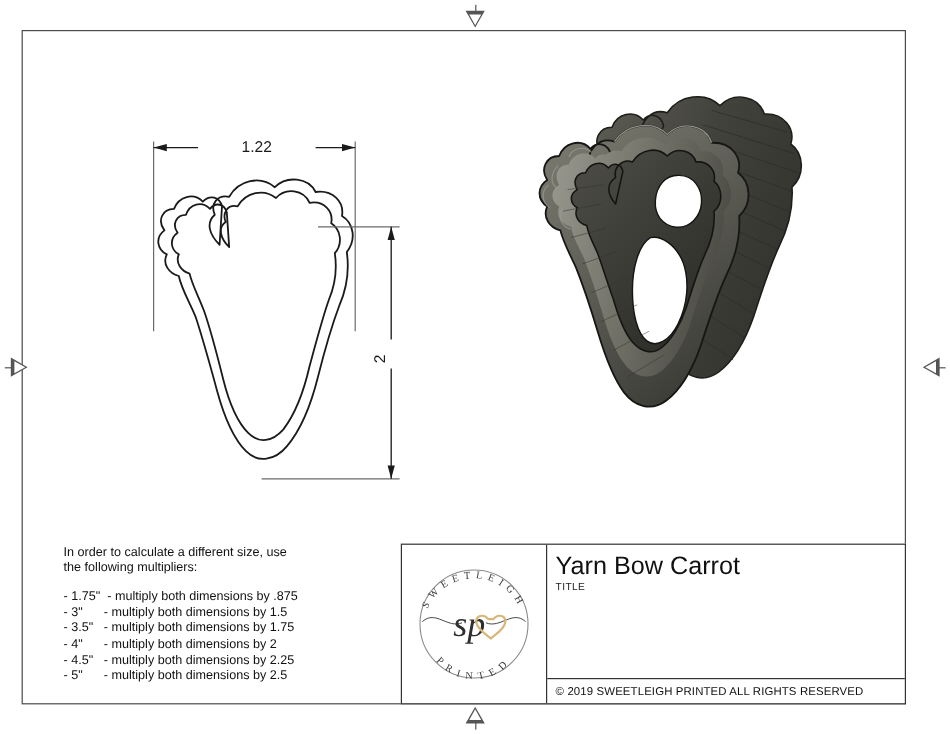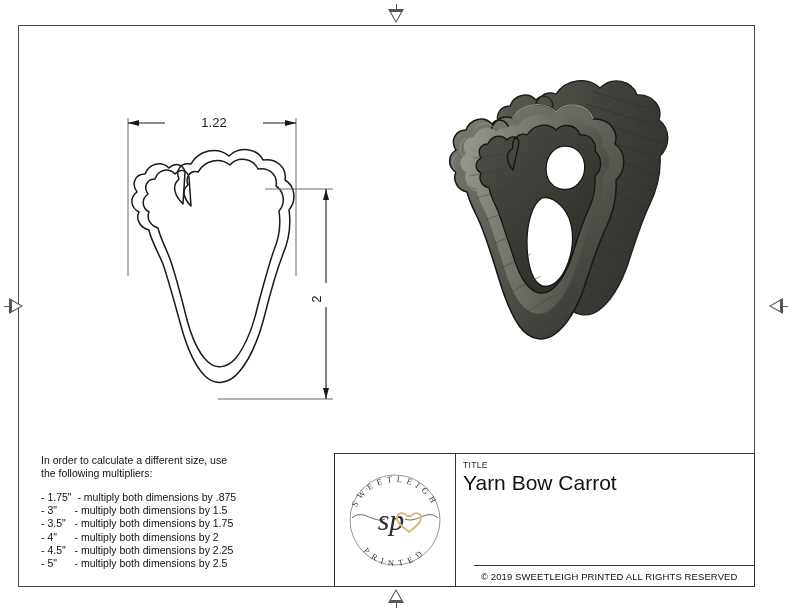--- a/index.html
+++ b/index.html
@@ -150,21 +150,21 @@
     position: absolute;
     left: 443px;
     top: 58px;
     width: 235px;
     height: 288px;
   }
 
   
   #notes {
     position: absolute;
-    left: 41px;
+    left: 53px;
     top: 454px;
     width: 270px;
     font-size: 10.5px;
     line-height: 13px;
     color: #111;
   }
   #notes .intro {
     margin: 0 0 11px 0;
     white-space: pre-line;
   }
@@ -221,21 +221,20 @@
     height: 21px;
     border-top: 1.2px solid #333;
     box-sizing: border-box;
     display: flex;
     align-items: center;
     padding-left: 7px;
     font-size: 9.5px;
     color: #111;
     letter-spacing: 0.1px;
     white-space: nowrap;
-    margin-left: 18px;
   }
 </style>
 </head>
 <body>
 
 <div id="sheet"></div>
 
 <div class="center-mark cm-top"></div>
 <div class="cm-top-stem"></div>
 <div class="cm-hollow-top"></div>
@@ -517,18 +516,18 @@
 
       <text id="logo-monogram" x="52" y="66" font-family="Liberation Serif, serif" font-style="italic" font-size="30" fill="#2e2e2e" text-anchor="middle">sp</text>
 
       <path fill="none" stroke="#d8b678" stroke-width="1.8" d="M 68 52 C 64 47, 57 49, 58 55 C 59 61, 68 66, 70 68
            C 72 66, 81 61, 82 55 C 83 49, 76 47, 72 52 Z"></path>
     </svg>
   </div>
 
   <div id="title-right">
     <div id="title-main">
+      <div id="title-value">Yarn Bow Carrot</div>
       <div id="title-label">TITLE</div>
-      <div id="title-value">Yarn Bow Carrot</div>
     </div>
     <div id="copyright-row">© 2019  SWEETLEIGH PRINTED  ALL RIGHTS RESERVED</div>
   </div>
 </div>
 
 </body></html>

